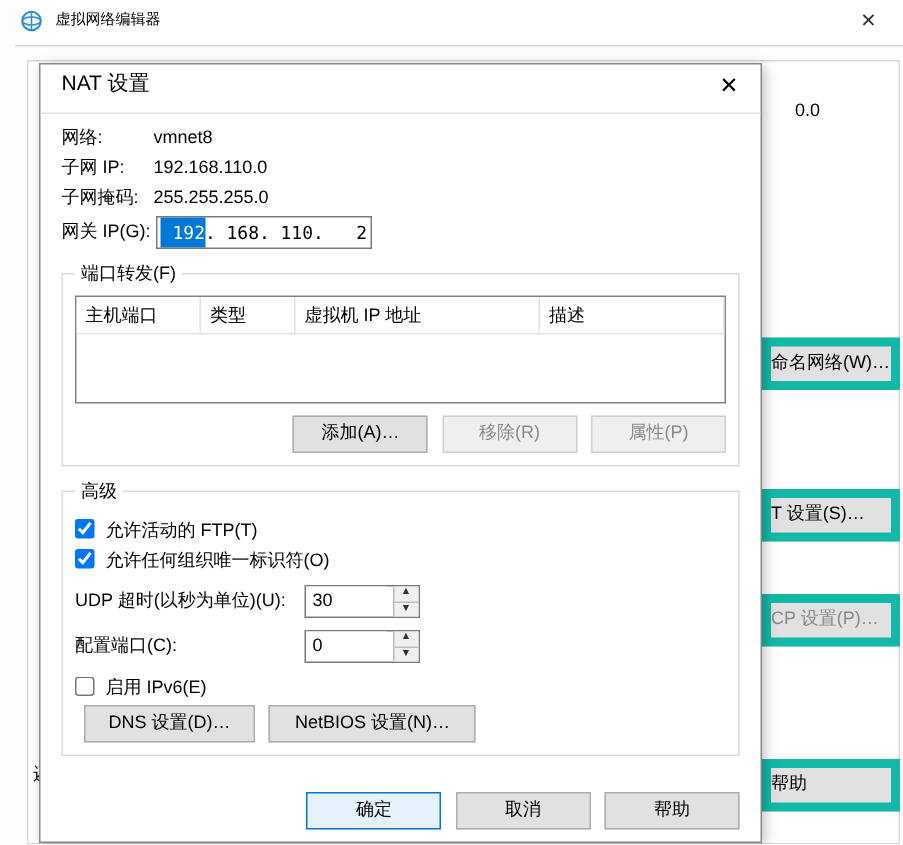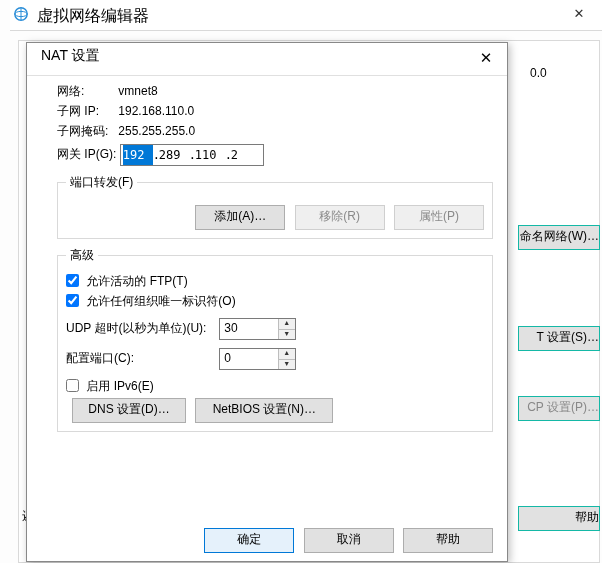--- a/index.html
+++ b/index.html
@@ -1,37 +1,37 @@
 <!DOCTYPE html>
 <html><head>
 <meta charset="utf-8">
 <style>
   html,body{margin:0;padding:0;font-family:"Microsoft YaHei","Segoe UI",Tahoma,sans-serif;font-size:12px;color:#000;background:#fff}
   .viewport{position:relative;width:602px;height:563px;background:#fdfdfd;overflow:hidden}
   
   .parent-win{position:absolute;left:10px;top:0;right:0;height:30px;border-bottom:1px solid #d9d9d9;background:#fff}
   .parent-icon{position:absolute;left:3px;top:6px;width:16px;height:16px}
-  .parent-title{position:absolute;left:27px;top:6px;font-size:16px}
+  .parent-title{position:absolute;left:27px;top:6px;font-size:10px}
   .parent-close{position:absolute;right:0;top:0;width:46px;height:30px;text-align:center;line-height:28px;font-size:13px;color:#333}
   .parent-inner{position:absolute;left:18px;top:40px;right:2px;bottom:0;border:1px solid #d9d9d9;background:#fff}
   .parent-ip{position:absolute;left:530px;top:66px;font-size:12px}
   
-  .side-btn{position:absolute;right:2px;width:80px;height:23px;border:1px solid #14b8a6;background:#e1e1e1;font-size:12px;line-height:21px;text-align:right;white-space:nowrap;overflow:hidden}
+  .side-btn{position:absolute;right:2px;width:80px;height:23px;border:6px solid #14b8a6;background:#e1e1e1;font-size:12px;line-height:21px;text-align:left;white-space:nowrap;overflow:hidden}
   .side-btn.disabled{color:#888}
   
   .dialog{position:absolute;left:26px;top:42px;width:480px;height:518px;background:#fff;border:1px solid #888;box-shadow:2px 2px 8px rgba(0,0,0,.25)}
   .titlebar{height:32px;border-bottom:1px solid #e0e0e0;position:relative}
   .titlebar .ttl{position:absolute;left:14px;top:4px;font-size:14px}
   .titlebar .x{position:absolute;right:6px;top:6px;width:30px;height:20px;text-align:center;font-size:15px;line-height:18px}
-  .dlg-body{padding:6px 14px 0 30px}
+  .dlg-body{padding:6px 14px 0 14px}
   .row{margin:1px 0 3px 0}
   .w-net{display:inline-block;width:58px}
   .gateway-row{margin-top:4px}
   .ip-box{display:inline-block;border:1px solid #7a7a7a;height:20px;line-height:20px;font-family:Consolas,monospace;font-size:12px;padding:0 2px;vertical-align:middle;background:#fff}
-  .ip-box .oct{display:inline-block;width:30px;text-align:left}
+  .ip-box .oct{display:inline-block;width:30px;text-align:right}
   .ip-box .sel{background:#0078d7;color:#fff}
   .ip-box .dot{display:inline-block;width:6px;text-align:center}
   
   fieldset{border:1px solid #d9d9d9;margin:8px 0 6px 0;padding:6px 8px 8px 8px}
   legend{padding:0 4px;font-size:12px}
   
   .tbl-wrap{border:1px solid #828282;background:#fff;height:70px;overflow:hidden}
   table.pf{width:100%;border-collapse:collapse;font-size:12px}
   table.pf th{text-align:left;font-weight:normal;background:#fff;border-right:1px solid #e4e4e4;border-bottom:1px solid #e4e4e4;padding:3px 6px;height:18px}
   .tbl-btns{text-align:right;margin-top:8px}
@@ -96,26 +96,38 @@
         <span class="w-net">子网 IP:</span>
         <span>192.168.110.0</span>
       </div>
       <div class="row">
         <span class="w-net">子网掩码:</span>
         <span>255.255.255.0</span>
       </div>
       <div class="row gateway-row">
         <span>网关 IP(G):</span>
         <span class="ip-box">
-          <span class="oct sel">192</span><span class="dot">.</span><span class="oct">289</span><span class="dot">.</span><span class="oct">110</span><span class="dot">.</span><span class="oct">2</span>
+          <span class="oct sel">192</span><span class="dot">.</span><span class="oct">168</span><span class="dot">.</span><span class="oct">110</span><span class="dot">.</span><span class="oct">2</span>
         </span>
       </div>
 
       <fieldset>
         <legend>端口转发(F)</legend>
+        <div class="tbl-wrap">
+          <table class="pf">
+            <thead>
+                <tr>
+              <th style="width:70px">主机端口</th>
+              <th style="width:50px">类型</th>
+              <th style="width:150px">虚拟机 IP 地址</th>
+              <th>描述</th>
+            </tr>
+              </thead>
+          </table>
+        </div>
         <div class="tbl-btns">
           <span class="btn">添加(A)…</span>
           <span class="btn disabled">移除(R)</span>
           <span class="btn disabled">属性(P)</span>
         </div>
       </fieldset>
 
       <fieldset>
         <legend>高级</legend>
 

